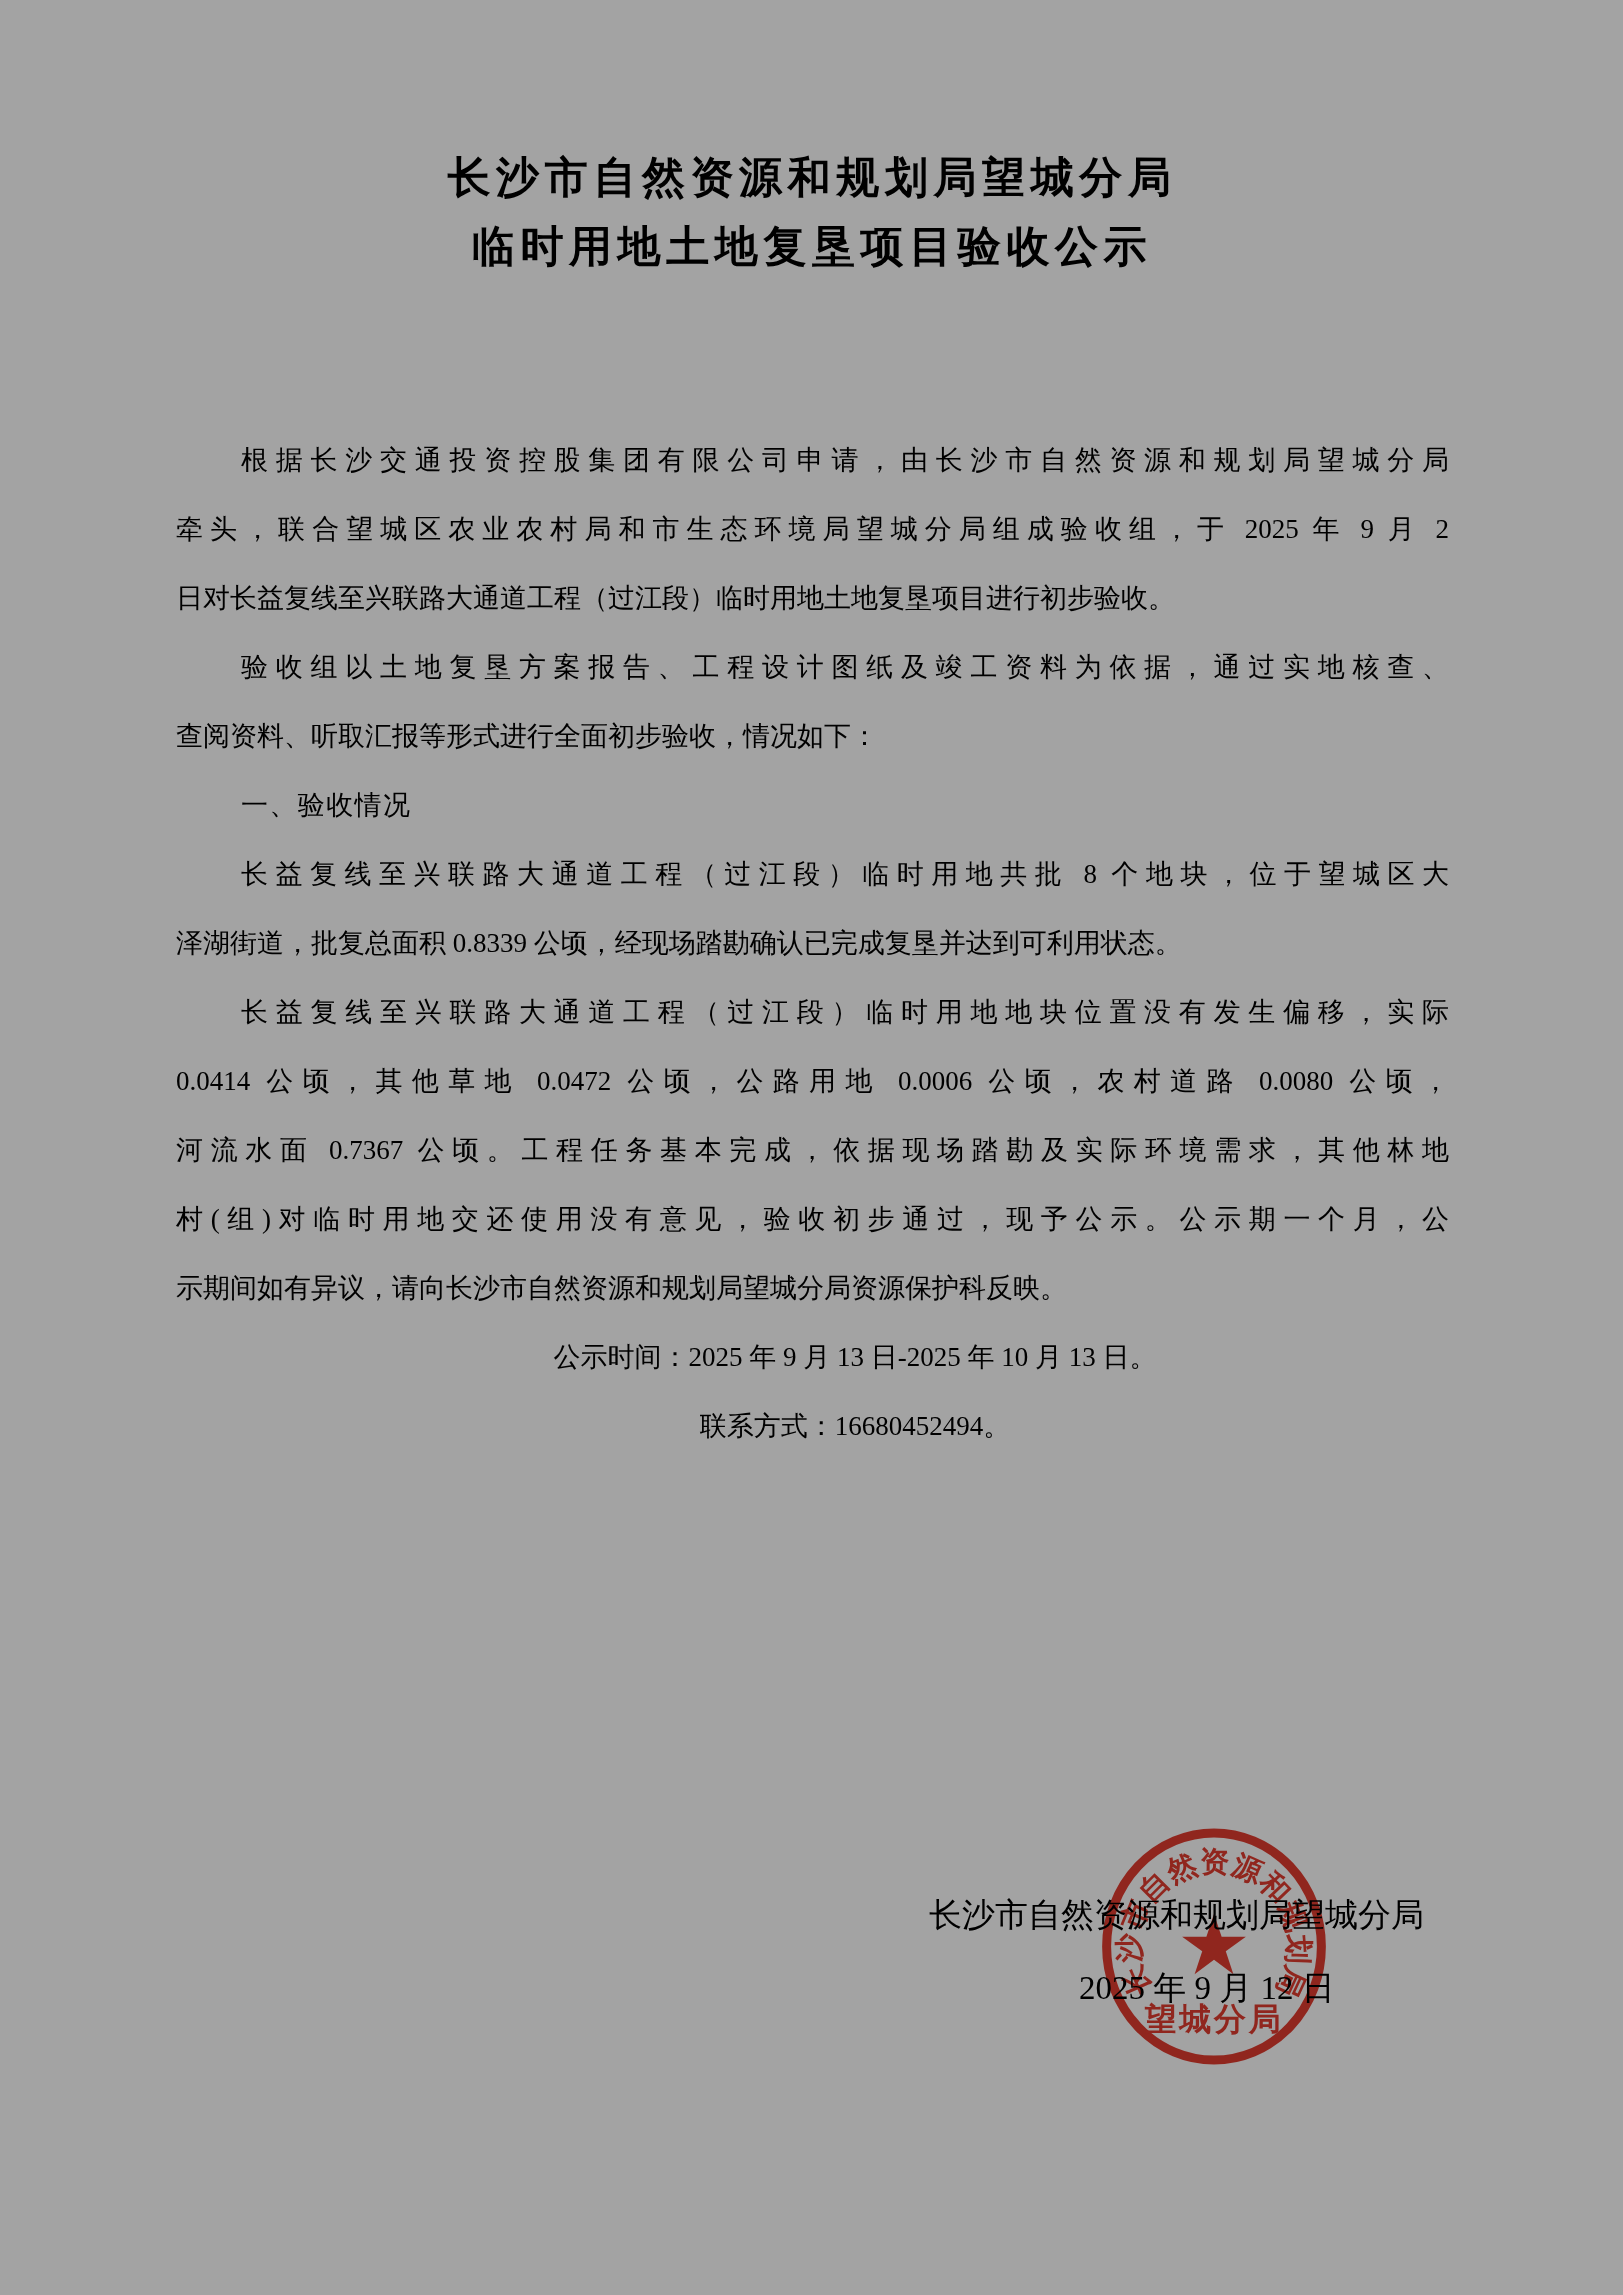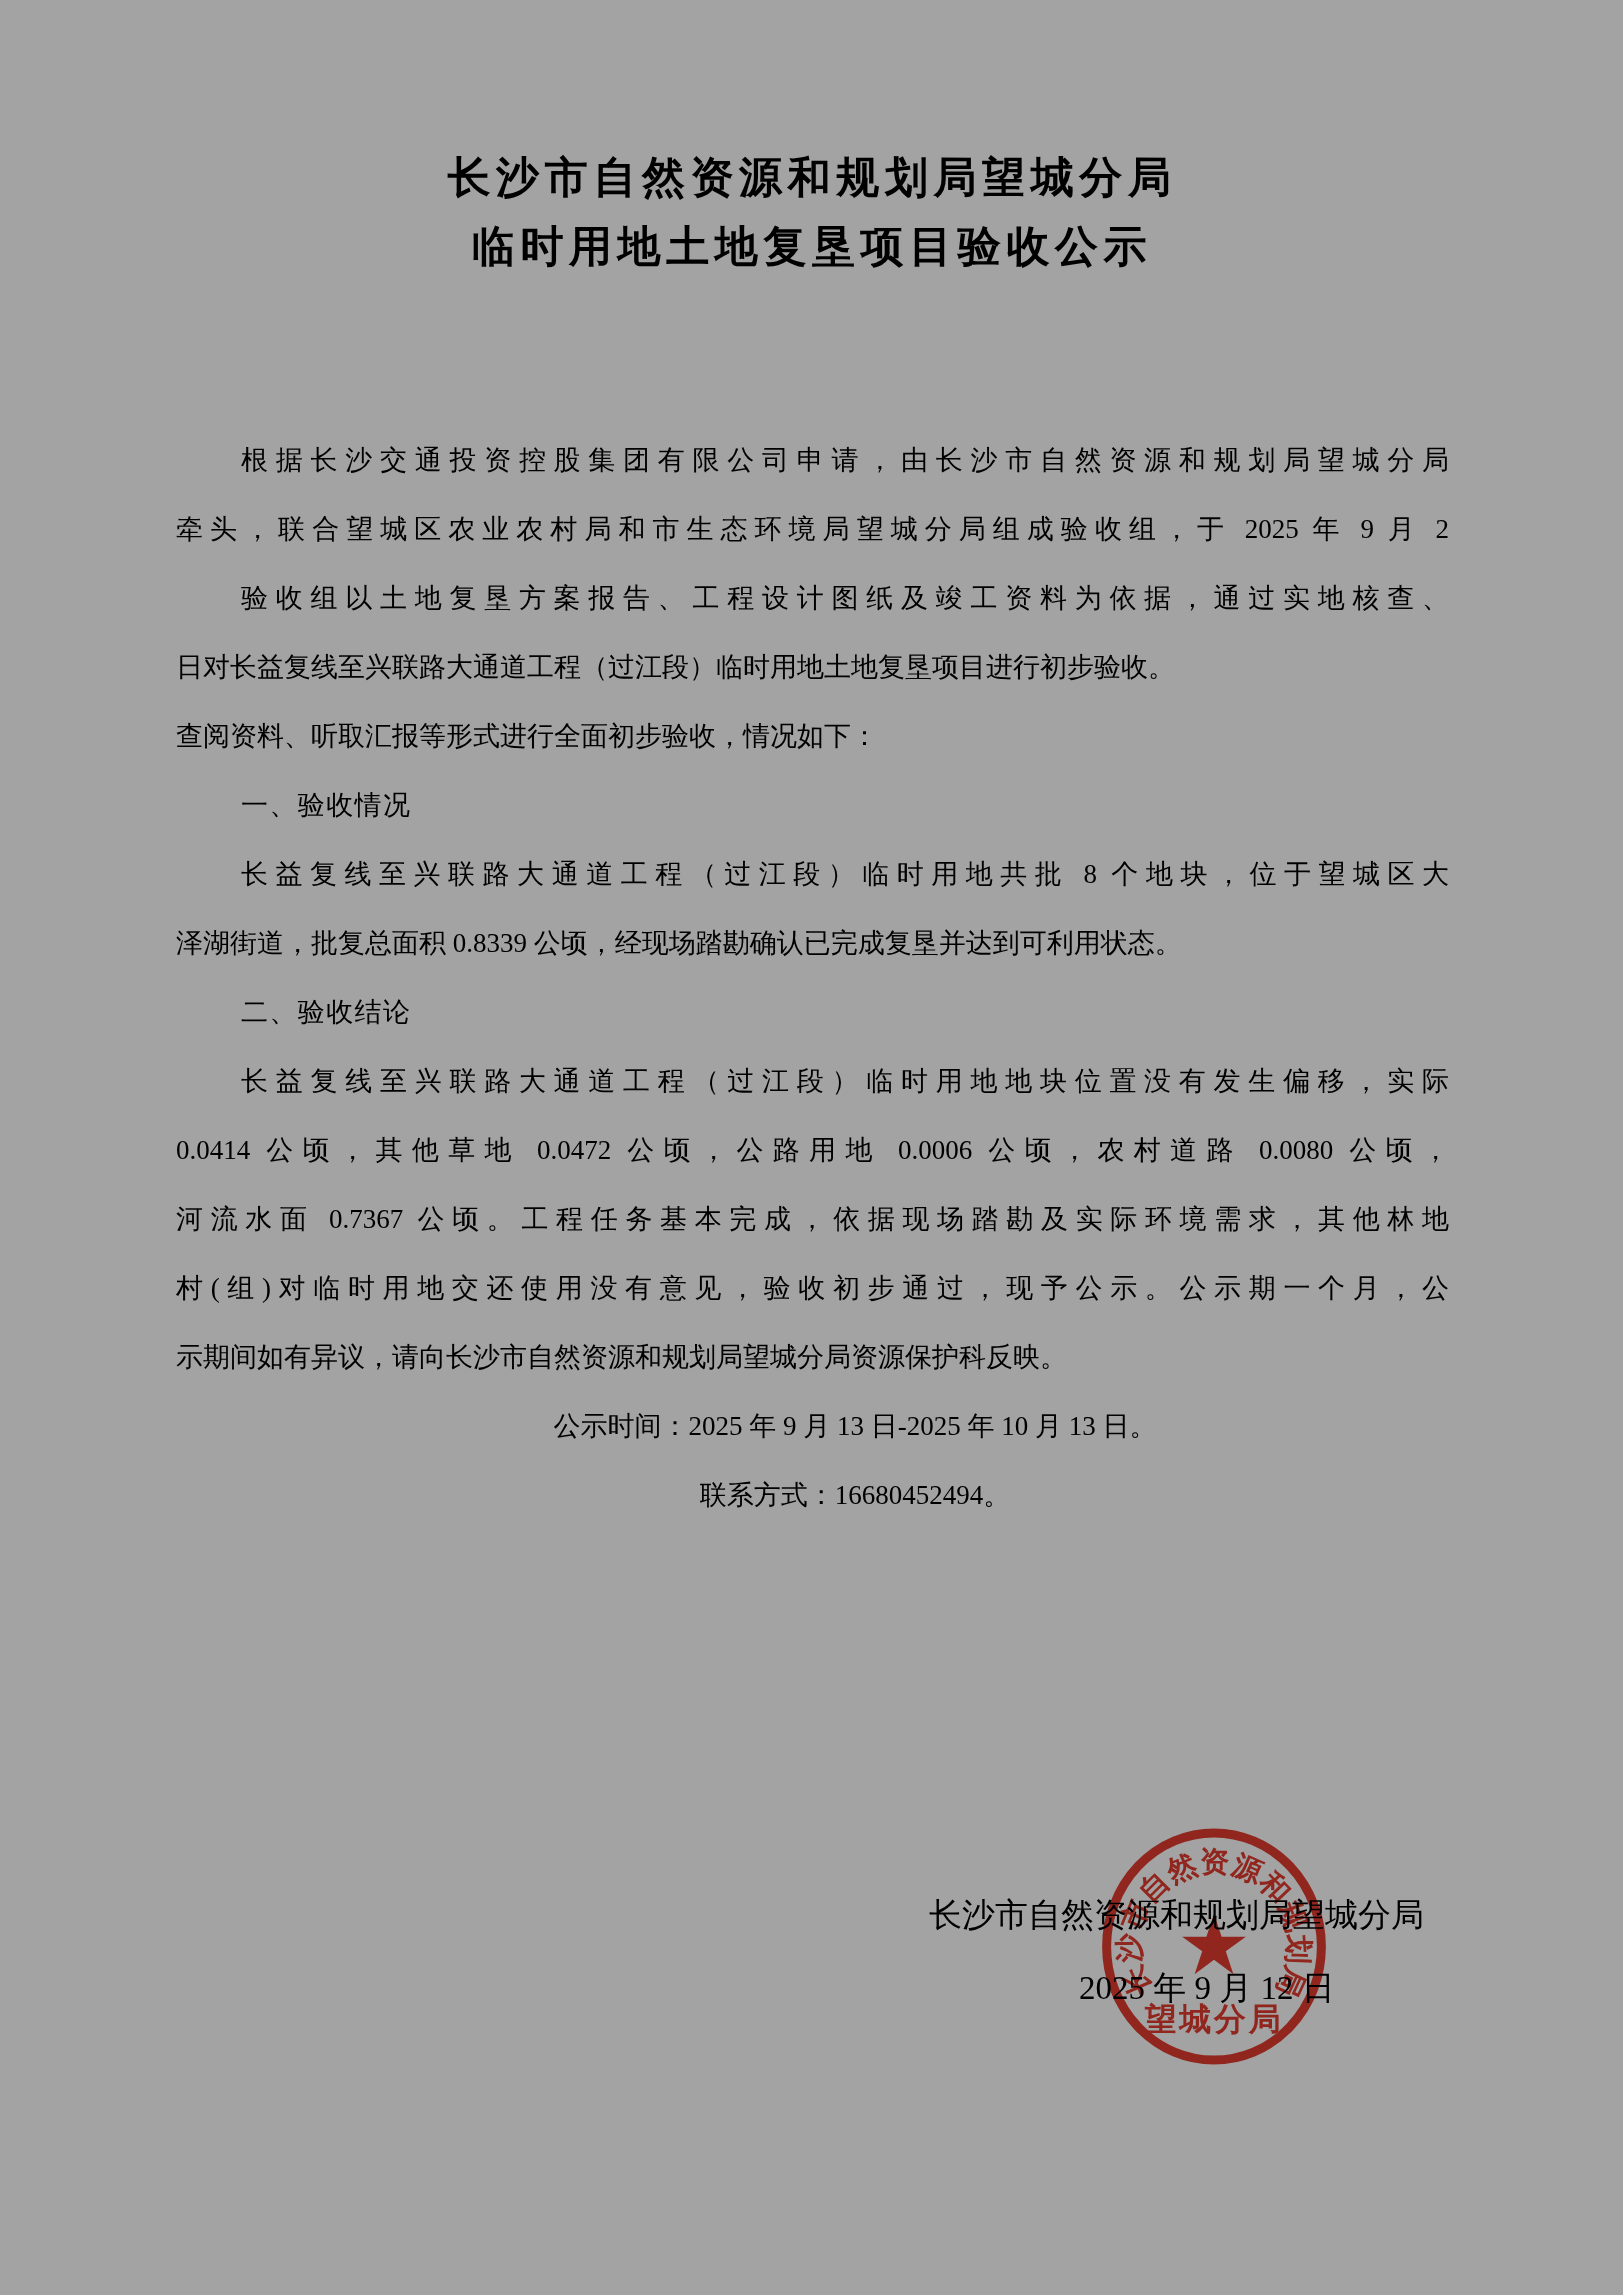--- a/index.html
+++ b/index.html
@@ -90,27 +90,26 @@
 <div class="page">
 
   <div class="title-block">
     <div class="title-line">长沙市自然资源和规划局望城分局</div>
     <div class="title-line">临时用地土地复垦项目验收公示</div>
   </div>
 
   <div class="body-block">
     <div class="doc-line justify indent">根据长沙交通投资控股集团有限公司申请，由长沙市自然资源和规划局望城分局</div>
     <div class="doc-line justify">牵头，联合望城区农业农村局和市生态环境局望城分局组成验收组，于 2025 年 9 月 2</div>
+    <div class="doc-line">日对长益复线至兴联路大通道工程（过江段）临时用地土地复垦项目进行初步验收。</div>
     <div class="doc-line justify indent">验收组以土地复垦方案报告、工程设计图纸及竣工资料为依据，通过实地核查、</div>
-    <div class="doc-line">日对长益复线至兴联路大通道工程（过江段）临时用地土地复垦项目进行初步验收。</div>
     <div class="doc-line">查阅资料、听取汇报等形式进行全面初步验收，情况如下：</div>
     <div class="doc-line heading indent">一、验收情况</div>
     <div class="doc-line justify indent">长益复线至兴联路大通道工程（过江段）临时用地共批 8 个地块，位于望城区大</div>
     <div class="doc-line">泽湖街道，批复总面积 0.8339 公顷，经现场踏勘确认已完成复垦并达到可利用状态。</div>
-    <div class="doc-line heading indent">二、验收结论</div>
     <div class="doc-line justify indent">长益复线至兴联路大通道工程（过江段）临时用地地块位置没有发生偏移，实际</div>
     <div class="doc-line justify">0.0414 公顷，其他草地 0.0472 公顷，公路用地 0.0006 公顷，农村道路 0.0080 公顷，</div>
     <div class="doc-line justify">河流水面 0.7367 公顷。工程任务基本完成，依据现场踏勘及实际环境需求，其他林地</div>
     <div class="doc-line justify">村(组)对临时用地交还使用没有意见，验收初步通过，现予公示。公示期一个月，公</div>
     <div class="doc-line">示期间如有异议，请向长沙市自然资源和规划局望城分局资源保护科反映。</div>
     <div class="doc-line indent-lg">公示时间：2025 年 9 月 13 日-2025 年 10 月 13 日。</div>
     <div class="doc-line indent-lg">联系方式：16680452494。</div>
   </div>
 
   <div class="signature-agency">长沙市自然资源和规划局望城分局</div>

